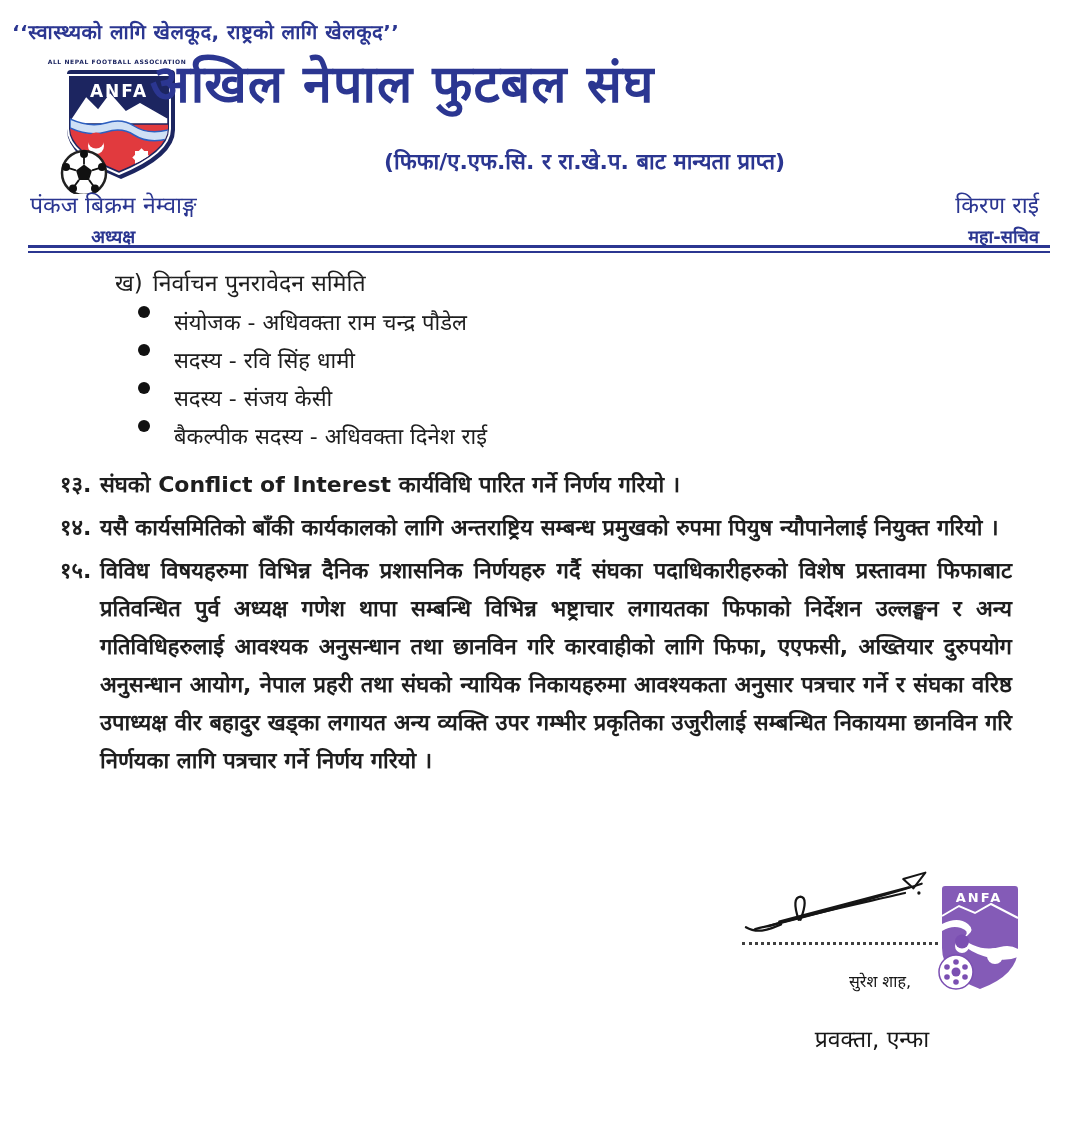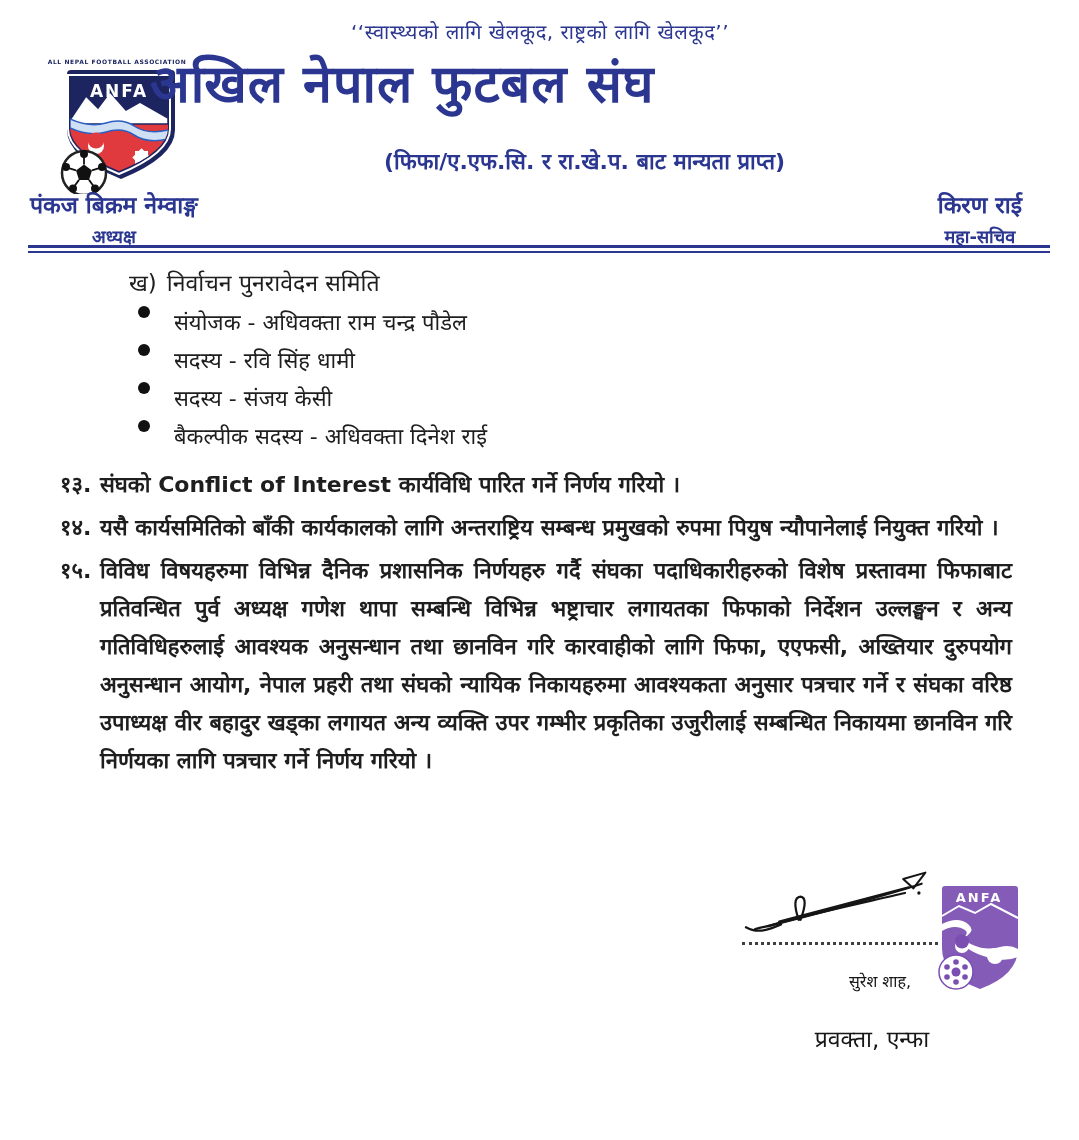--- a/index.html
+++ b/index.html
@@ -2,43 +2,43 @@
 <html><head>
 <meta charset="utf-8">
 <style>
   html,body{margin:0;padding:0;background:#ffffff;}
   .page{
     position:relative;width:1079px;height:1140px;background:#ffffff;overflow:hidden;
     font-family:"DejaVu Sans","Liberation Sans",sans-serif;color:#1e1e1e;
   }
   
   .slogan{
-    position:absolute;left:1px;right:0;top:18px;text-align:center;
-    font-size:20px;font-weight:normal;color:#2b3691;letter-spacing:.5px;
+    position:absolute;left:12px;right:0;top:18px;text-align:left;
+    font-size:20px;font-weight:bold;color:#2b3691;letter-spacing:.5px;
   }
   .logo-wrap{position:absolute;left:44px;top:56px;width:145px;height:138px;}
   .main-title{
     position:absolute;left:150px;right:60px;top:56px;text-align:left;
     font-size:52px;font-weight:bold;color:#2b3691;letter-spacing:1px;line-height:1.1;
   }
   .sub-title{
     position:absolute;left:150px;right:60px;top:145px;text-align:center;
     font-size:22px;font-weight:bold;color:#2b3691;
   }
   .officer-left{position:absolute;left:30px;top:192px;}
-  .officer-right{position:absolute;right:57px;top:192px;text-align:center;}
-  .officer-name{font-size:23px;font-weight:bold;color:#2b3691;line-height:1.2;}
+  .officer-right{position:absolute;right:40px;top:192px;text-align:right;}
+  .officer-name{font-size:23px;font-weight:normal;color:#2b3691;line-height:1.2;}
   .officer-role{font-size:18px;font-weight:bold;color:#2b3691;margin-top:4px;}
   .officer-left .officer-role{text-align:center;}
   .rule{
     position:absolute;left:28px;top:245px;width:1022px;height:3px;
     border-top:3px solid #2b3691;border-bottom:2px solid #2b3691;
   }
   
-  .section-line{position:absolute;left:129px;top:266px;font-size:23px;color:#1e1e1e;}
+  .section-line{position:absolute;left:115px;top:266px;font-size:23px;color:#1e1e1e;}
   .section-line .lbl{margin-right:10px;}
   .members{position:absolute;left:138px;top:306px;}
   .member-row{display:flex;align-items:flex-start;height:38px;font-size:22px;}
   .dot{width:12px;height:12px;border-radius:50%;background:#111;margin-right:24px;flex:0 0 auto;}
   .numbered{position:absolute;left:60px;top:466px;width:952px;}
   .num-item{display:flex;margin-bottom:5px;font-weight:bold;}
   .num-item .num{flex:0 0 40px;font-size:22px;line-height:38px;}
   .num-item .txt{flex:1;font-size:22px;line-height:38px;text-align:justify;}
   
   .sig-scribble{position:absolute;left:740px;top:868px;width:195px;height:74px;}

